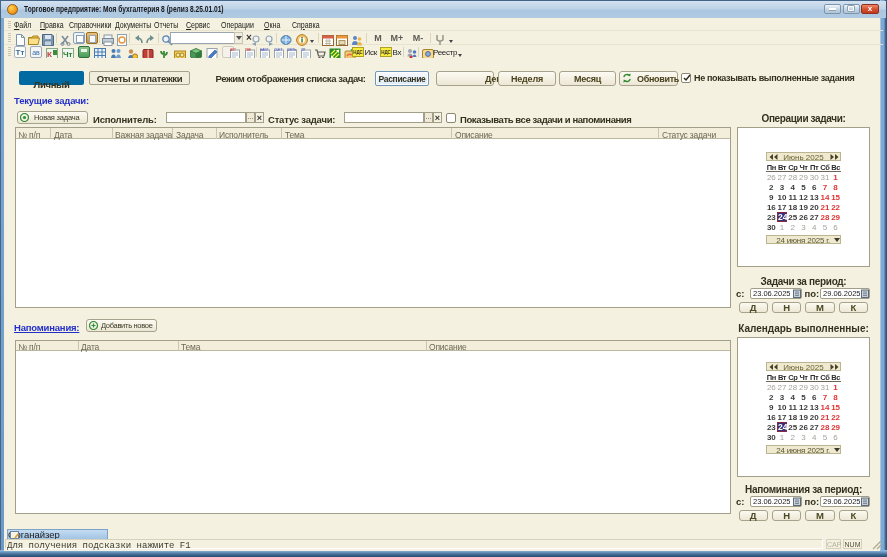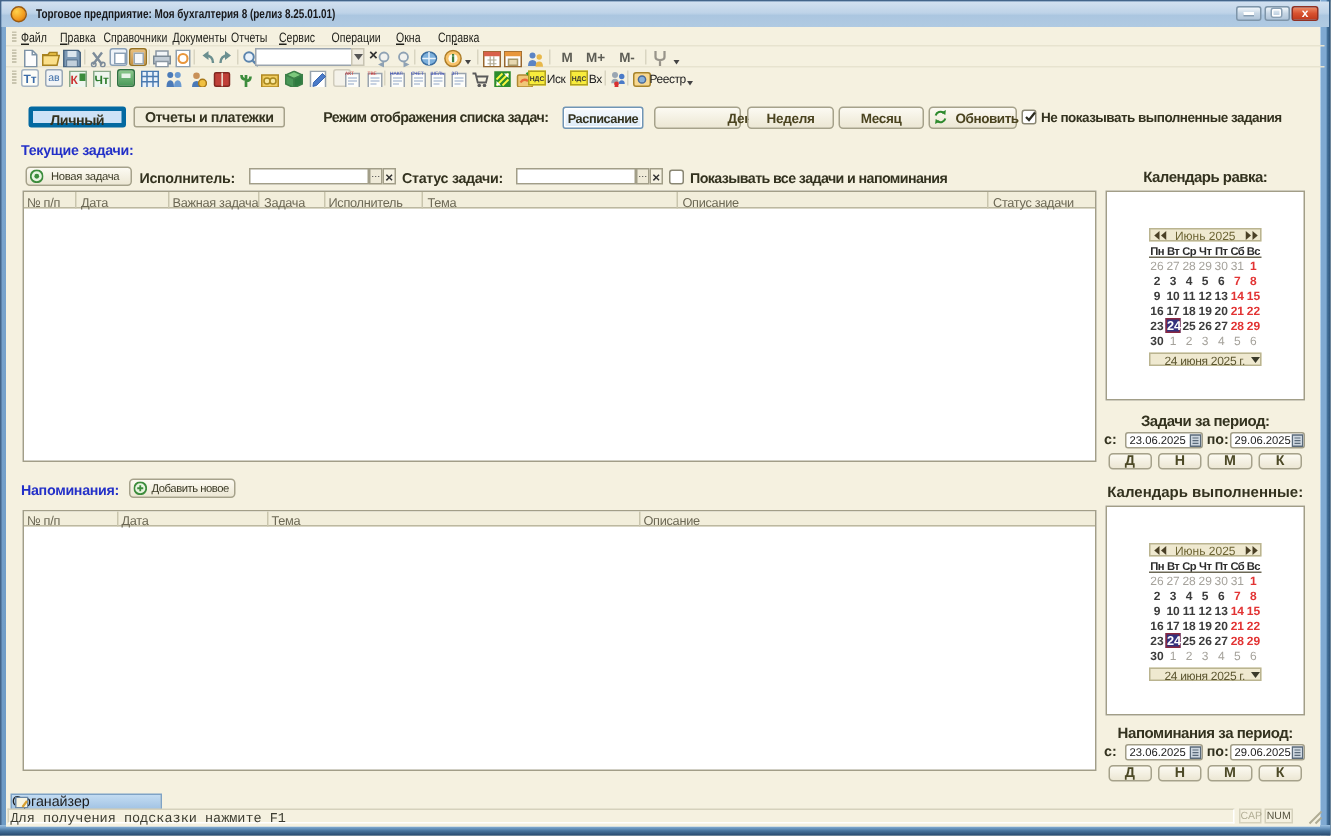--- a/index.html
+++ b/index.html
@@ -263,21 +263,21 @@
       <path d="M3.2 12 Q3.2 10.2 5 10.2 Q6.8 10.2 6.8 12 Z" fill="#d83030"></path>
     </svg></div>
 <div class="ab sep1" style="left:418px;top:47px;height:10px;"></div>
 <div class="ab ico" style="left:422px;top:46px;"><svg width="12" height="12">
       <rect x="0.5" y="1.5" width="11" height="9" rx="1.5" fill="#f8d890" stroke="#a8842a"></rect>
       <circle cx="6" cy="6" r="2.4" fill="#88b0d8" stroke="#4a6a98"></circle>
     </svg></div>
 <div class="ab" style="left:433px;top:47.5px;font-size:8px;letter-spacing:-0.3px;color:#222;">Реестр</div>
 <div class="ab" style="left:458px;top:54px;width:0;height:0;border:2.5px solid transparent;border-top:3.5px solid #444;"></div>
 <div class="ab" style="left:4px;top:58px;width:876px;height:492px;background:#f5f1e0;"></div>
-<div class="ab" style="left:19px;top:70.5px;width:65px;height:14.5px;background:#cde2f7;border:3px solid #0369a1;border-radius:2px;font-size:9.5px;letter-spacing:-0.3px;font-weight:bold;color:#33321f;text-align:center;line-height:13px;white-space:nowrap;">Личный</div>
+<div class="ab" style="left:19px;top:70.5px;width:65px;height:14.5px;background:#cde2f7;border:7px solid #0369a1;border-radius:2px;font-size:9.5px;letter-spacing:-0.3px;font-weight:bold;color:#33321f;text-align:center;line-height:13px;white-space:nowrap;">Личный</div>
 <div class="ab" style="left:89px;top:70.5px;width:101px;height:14.5px;background:#f2eedd;border:1px solid #a6a28b;border-radius:2px;font-size:9.5px;letter-spacing:-0.3px;font-weight:bold;color:#33321f;text-align:center;line-height:13px;white-space:nowrap;">Отчеты и платежки</div>
 <div class="lbl" style="left:215.5px;top:73px;font-size:9.5px;letter-spacing:-0.4px;">Режим отображения списка задач:</div>
 <div class="ab" style="left:375px;top:70.5px;width:54px;height:15px;background:linear-gradient(#f7fafd,#dcebf9);border:1px solid #7095b5;border-radius:2px;box-shadow:inset 0 0 0 1px #fff;font-size:8.5px;letter-spacing:-0.3px;font-weight:bold;color:#33321f;text-align:center;line-height:14px;white-space:nowrap;">Расписание</div>
 <div class="btn" style="left:436px;top:70.5px;width:58px;height:15px;font-size:9px;letter-spacing:-0.2px;font-weight:bold;line-height:14px;padding-left:48px;">День</div>
 <div class="btn" style="left:498px;top:70.5px;width:58px;height:15px;font-size:9px;letter-spacing:-0.2px;font-weight:bold;line-height:14px;text-align:center;">Неделя</div>
 <div class="btn" style="left:559px;top:70.5px;width:57px;height:15px;font-size:9px;letter-spacing:-0.2px;font-weight:bold;line-height:14px;">Месяц</div>
 <div class="btn" style="left:619px;top:70.5px;width:59px;height:15px;font-size:9px;letter-spacing:-0.3px;font-weight:bold;line-height:14px;text-align:left;padding-left:17px;">Обновить</div>
 <svg class="ab" style="left:621.5px;top:72.5px" width="10" height="10">
     <path d="M1.8 4 A3.3 3.3 0 0 1 7 2.2" fill="none" stroke="#2e8a2e" stroke-width="1.4"></path>
     <path d="M8.6 0.4 L8.2 3.6 L5.4 2 Z" fill="#2e8a2e"></path>
@@ -316,36 +316,36 @@
 <div class="ab" style="left:451px;top:128px;width:1px;height:11px;background:#c9c5ad;"></div>
 <div class="ab" style="left:658px;top:128px;width:1px;height:11px;background:#c9c5ad;"></div>
 <div class="hdr" style="left:18px;top:129.5px;">№ п/п</div>
 <div class="hdr" style="left:54px;top:129.5px;">Дата</div>
 <div class="hdr" style="left:115px;top:129.5px;">Важная задача</div>
 <div class="hdr" style="left:176px;top:129.5px;">Задача</div>
 <div class="hdr" style="left:219px;top:129.5px;">Исполнитель</div>
 <div class="hdr" style="left:285px;top:129.5px;">Тема</div>
 <div class="hdr" style="left:455px;top:129.5px;">Описание</div>
 <div class="hdr" style="left:662px;top:129.5px;">Статус задачи</div>
-<div class="blbl" style="left:14px;top:322px;">Напоминания:</div>
+<div class="blbl" style="left:14px;top:322px;text-decoration:underline;">Напоминания:</div>
 <div class="btn" style="left:86px;top:319px;width:71px;height:13px;font-size:7.5px;letter-spacing:-0.3px;line-height:12px;text-align:left;padding-left:14px;color:#3b3a26;">Добавить новое</div>
 <svg class="ab" style="left:89px;top:321px" width="9" height="9">
     <circle cx="4.5" cy="4.5" r="4" fill="#e8f4e0" stroke="#3c8c3c" stroke-width="1.2"></circle>
     <path d="M2.5 4.5 H6.5 M4.5 2.5 V6.5" stroke="#3c8c3c" stroke-width="1.2"></path>
   </svg>
 <div class="ab" style="left:15px;top:340px;width:716px;height:174px;background:#fff;border:1px solid #a29e88;"></div>
 <div class="ab" style="left:16px;top:341px;width:714px;height:10px;background:#f2eedb;border-bottom:1px solid #bcb8a0;"></div>
 <div class="ab" style="left:78px;top:341px;width:1px;height:10px;background:#c9c5ad;"></div>
 <div class="ab" style="left:178px;top:341px;width:1px;height:10px;background:#c9c5ad;"></div>
 <div class="ab" style="left:426px;top:341px;width:1px;height:10px;background:#c9c5ad;"></div>
 <div class="hdr" style="left:18px;top:342px;">№ п/п</div>
 <div class="hdr" style="left:81px;top:342px;">Дата</div>
 <div class="hdr" style="left:181px;top:342px;">Тема</div>
 <div class="hdr" style="left:429px;top:342px;">Описание</div>
-<div class="lbl" style="left:737px;top:113px;width:133px;text-align:center;font-size:10px;letter-spacing:-0.35px;">Календарь равка:</div>
+<div class="lbl" style="left:737px;top:113px;width:133px;text-align:center;font-size:10px;letter-spacing:-0.35px;">Операции задачи:</div>
 <div class="ab" style="left:737px;top:127px;width:133px;height:140px;background:#fff;border:1px solid #a29e88;"></div>
 <div class="ab" style="left:766px;top:152px;width:75px;height:9px;background:#efe9d0;border:1px solid #bab490;"></div>
 <svg class="ab" style="left:769px;top:153.5px" width="9" height="6">
     <path d="M4 0 L0.5 3 L4 6 Z" fill="#4a4026"></path>
     <path d="M8.5 0 L5 3 L8.5 6 Z" fill="#4a4026"></path>
   </svg>
 <svg class="ab" style="left:830px;top:153.5px" width="9" height="6">
     <path d="M0.5 0 L4 3 L0.5 6 Z" fill="#4a4026"></path>
     <path d="M5 0 L8.5 3 L5 6 Z" fill="#4a4026"></path>
   </svg>

